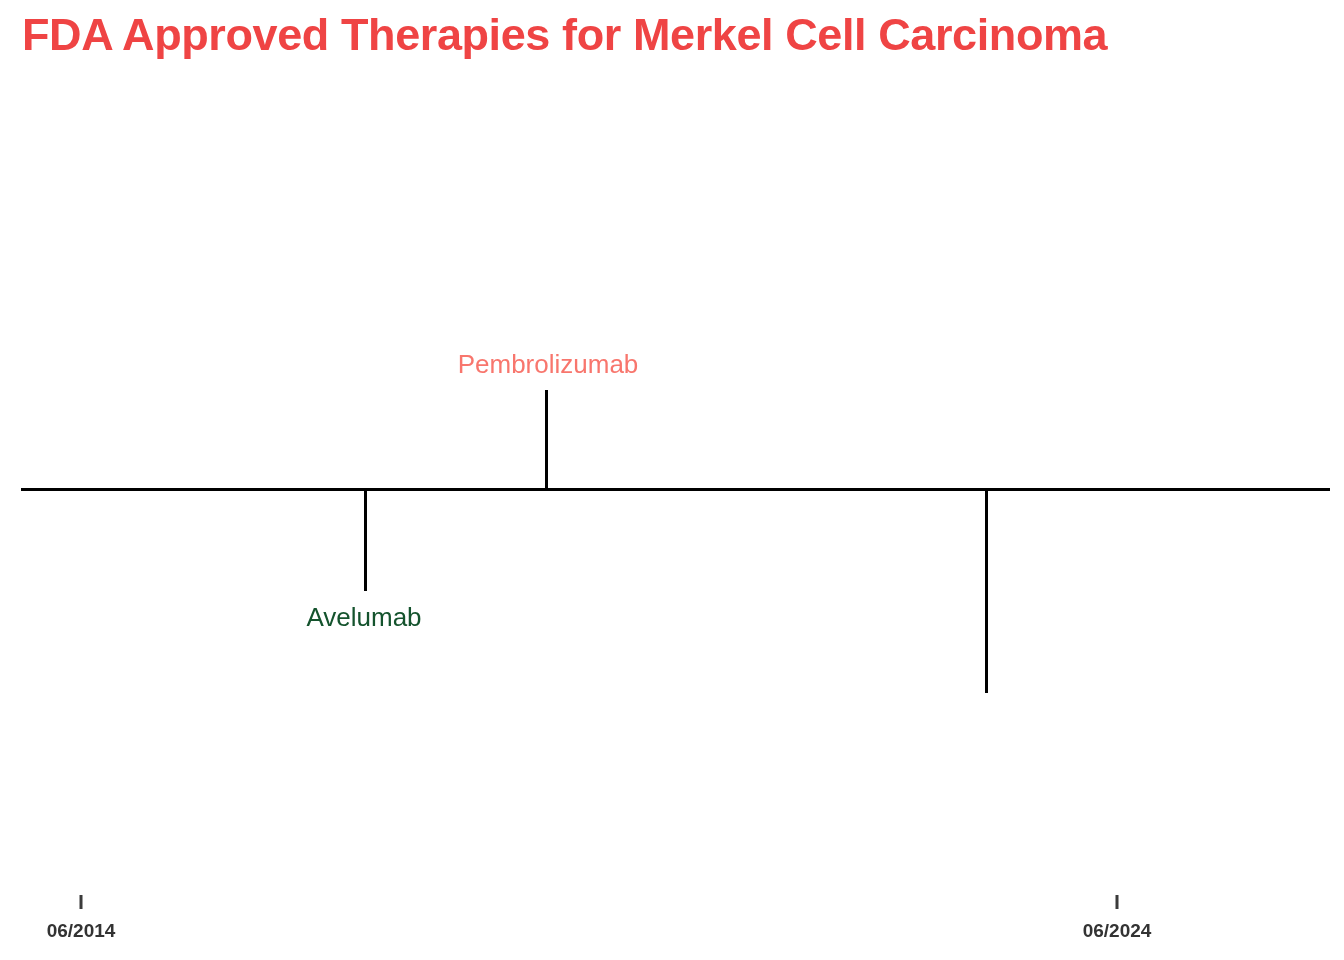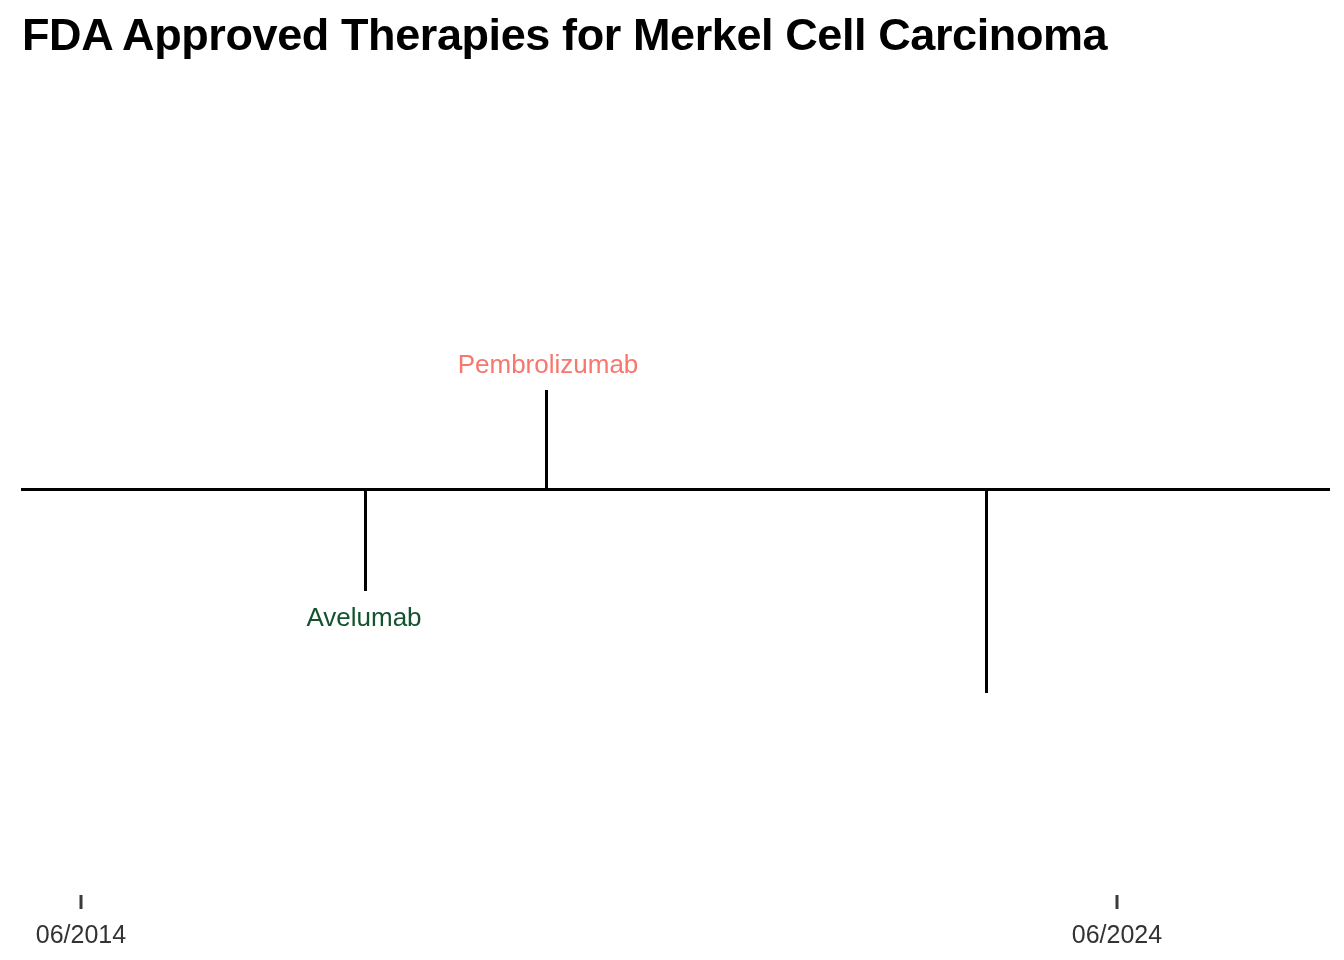--- a/index.html
+++ b/index.html
@@ -22,21 +22,21 @@
     background: #ffffff;
   }
 
   
   .chart-title {
     position: absolute;
     left: 22px;
     top: 11px;
     font-size: 45px;
     font-weight: bold;
-    color: #000000;
+    color: #ef4444;
     letter-spacing: -0.4px;
     white-space: nowrap;
     line-height: 1.05;
   }
 
   
   .plot-area {
     position: absolute;
     left: 0;
     top: 0;
@@ -76,22 +76,22 @@
     width: 3px;
     height: 14px;
     top: 895px;
     background: #3b3b3b;
     transform: translateX(-50%);
   }
 
   .axis-tick-label {
     position: absolute;
     top: 920px;
-    font-size: 25px;
-    font-weight: normal;
+    font-size: 19px;
+    font-weight: bold;
     color: #333333;
     white-space: nowrap;
     transform: translateX(-50%);
     line-height: 1.15;
   }
 </style>
 </head>
 <body>
 
 <div id="timeline-figure">

